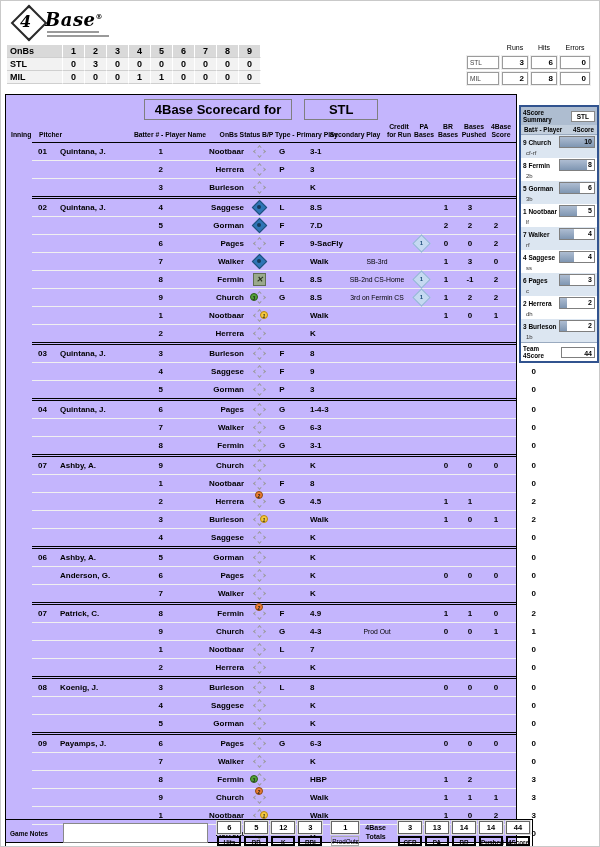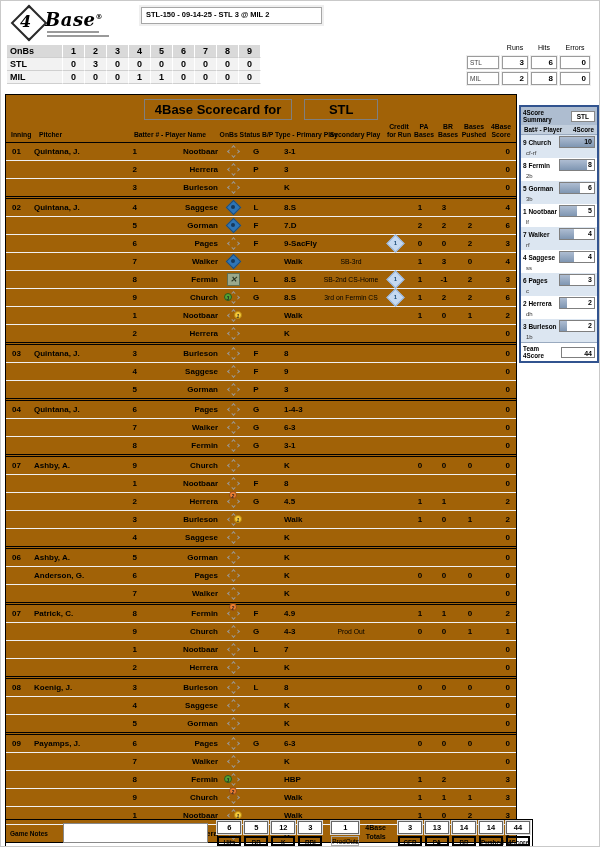--- a/index.html
+++ b/index.html
@@ -30,28 +30,28 @@
   .ls-teamname{text-align:left;padding-left:3px;}
 
   
   #rhe{position:absolute;left:466px;top:42px;display:grid;grid-template-columns:32px 26px 26px 30px;grid-column-gap:3px;grid-row-gap:3px;}
   .rhe-head{font-size:7px;text-align:center;height:10px;line-height:10px;}
   .rhe-box{border:1px solid #9b9b9b;box-shadow:0 0 0 1px #eee;background:#fff;height:11px;line-height:11px;box-sizing:content-box;}
   .rhe-team{font-size:6.5px;color:#404040;padding-left:2px;}
   .rhe-val{font-size:8px;font-weight:700;text-align:right;padding-right:3px;}
 
   
-  .card{position:absolute;left:4px;top:93px;width:512px;border:1px solid #000;background:#a16207;box-sizing:border-box;}
+  .card{position:absolute;left:4px;top:93px;width:512px;border:1px solid #000;background:#c4b5fd;box-sizing:border-box;}
   .card-title{display:flex;justify-content:center;align-items:center;gap:12px;padding:3px 0 2px 0;height:22px;}
   .title-box{border:1px solid #7f7f7f;padding:2px 10px;font-size:13px;font-weight:700;}
   .team-box{border:1px solid #7f7f7f;width:72px;text-align:center;font-size:13px;font-weight:700;padding:2px 0;}
   .sc-header{display:grid;grid-template-columns:28px 88px 96px 44px 62px 62px 26px 24px 24px 28px 26px;align-items:end;padding:1px 0 3px 0;font-size:6.8px;font-weight:700;line-height:1.15;text-align:center;}
   .ch-left{text-align:left;padding-left:5px;}
   .ch-nowrap{white-space:nowrap;}
-  .sc-section{border-top:3px double #000;}
+  .sc-section{border-top:3px double #000;margin-left:26px;}
   .sc-section.first{border-top:1px solid #000;}
   .sc-row{display:grid;grid-template-columns:28px 88px 18px 78px 30px 16px 56px 62px 26px 24px 24px 28px 30px;height:17px;line-height:17px;font-size:8px;font-weight:700;border-bottom:1px solid #f0f0f0;}
   .sc-row:last-child{border-bottom:none;}
   .c-inning{padding-left:6px;}
   .c-bat{text-align:right;padding-right:3px;}
   .c-name{padding-left:4px;text-align:right;}
   .c-onbs,.c-cfr{display:flex;align-items:center;justify-content:center;}
   .c-bip{text-align:center;}
   .c-play{padding-left:20px;}
   .c-sec{text-align:center;font-size:6.8px;font-weight:400;}
@@ -112,21 +112,20 @@
         <i class="b"></i>
       </span>
     <span class="logo-4">4</span>
     <span class="logo-base"><span>Base</span><sup>®</sup></span>
     <span class="logo-tagline">
         <i></i>
         <i></i>
       </span>
   </div>
 
-  <div class="info-box box1">STL-150 - 09-14-25 - STL 3 @ MIL 2</div>
 
   <div id="linescore">
       <div class="ls-cell ls-head ls-teamname">OnBs</div>
       <div class="ls-cell ls-head">1</div>
       <div class="ls-cell ls-head">2</div>
       <div class="ls-cell ls-head">3</div>
       <div class="ls-cell ls-head">4</div>
       <div class="ls-cell ls-head">5</div>
       <div class="ls-cell ls-head">6</div>
       <div class="ls-cell ls-head">7</div>

